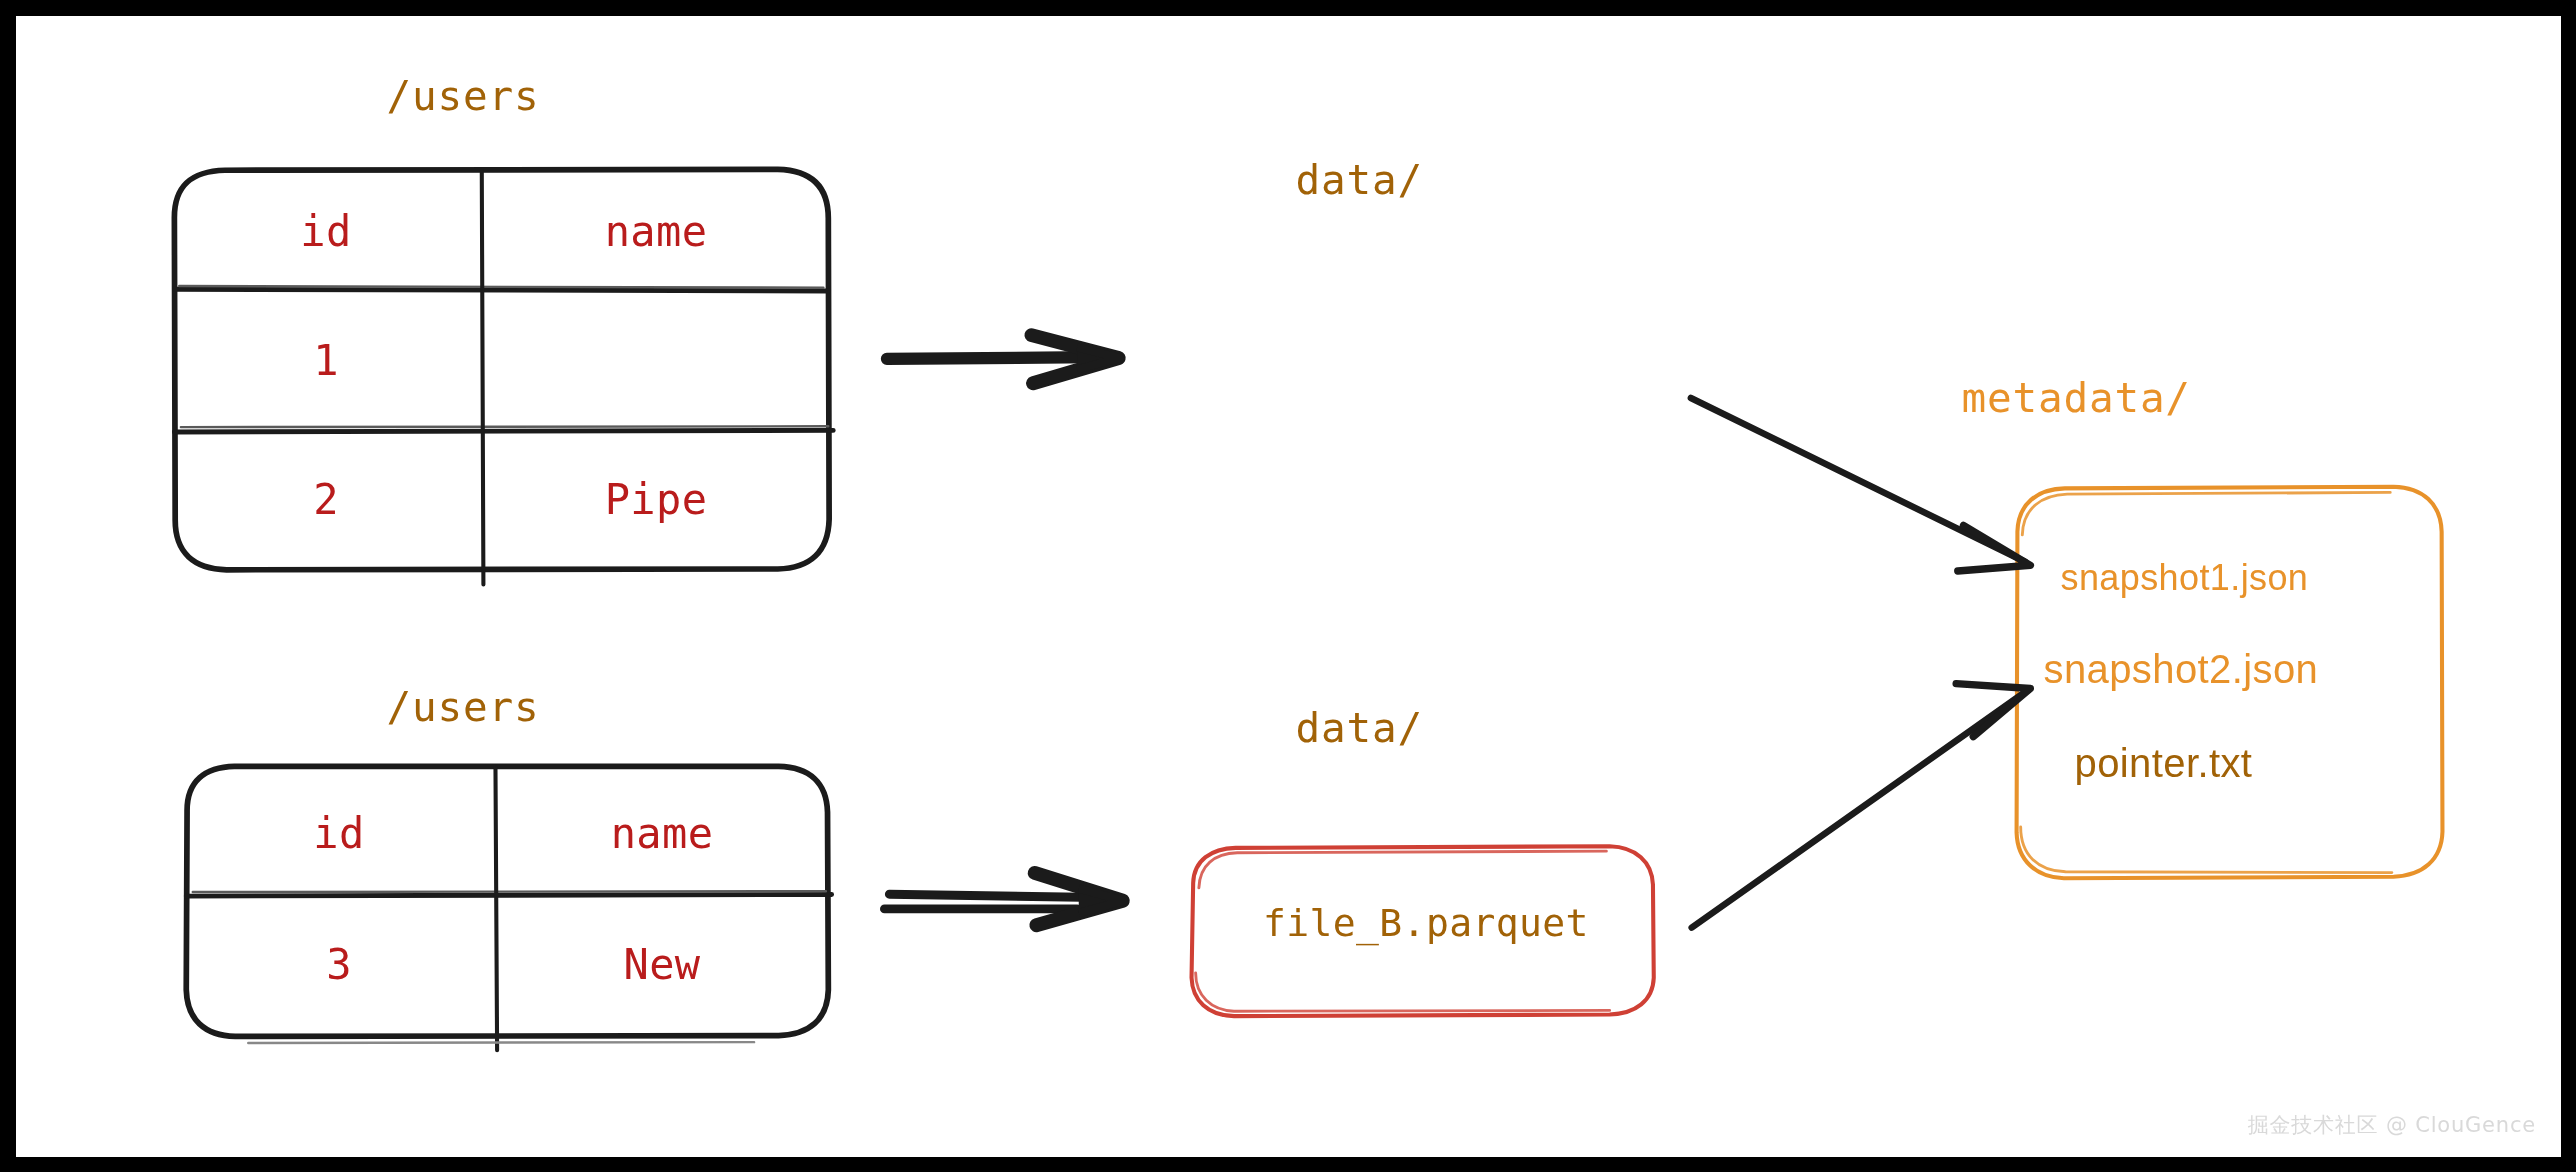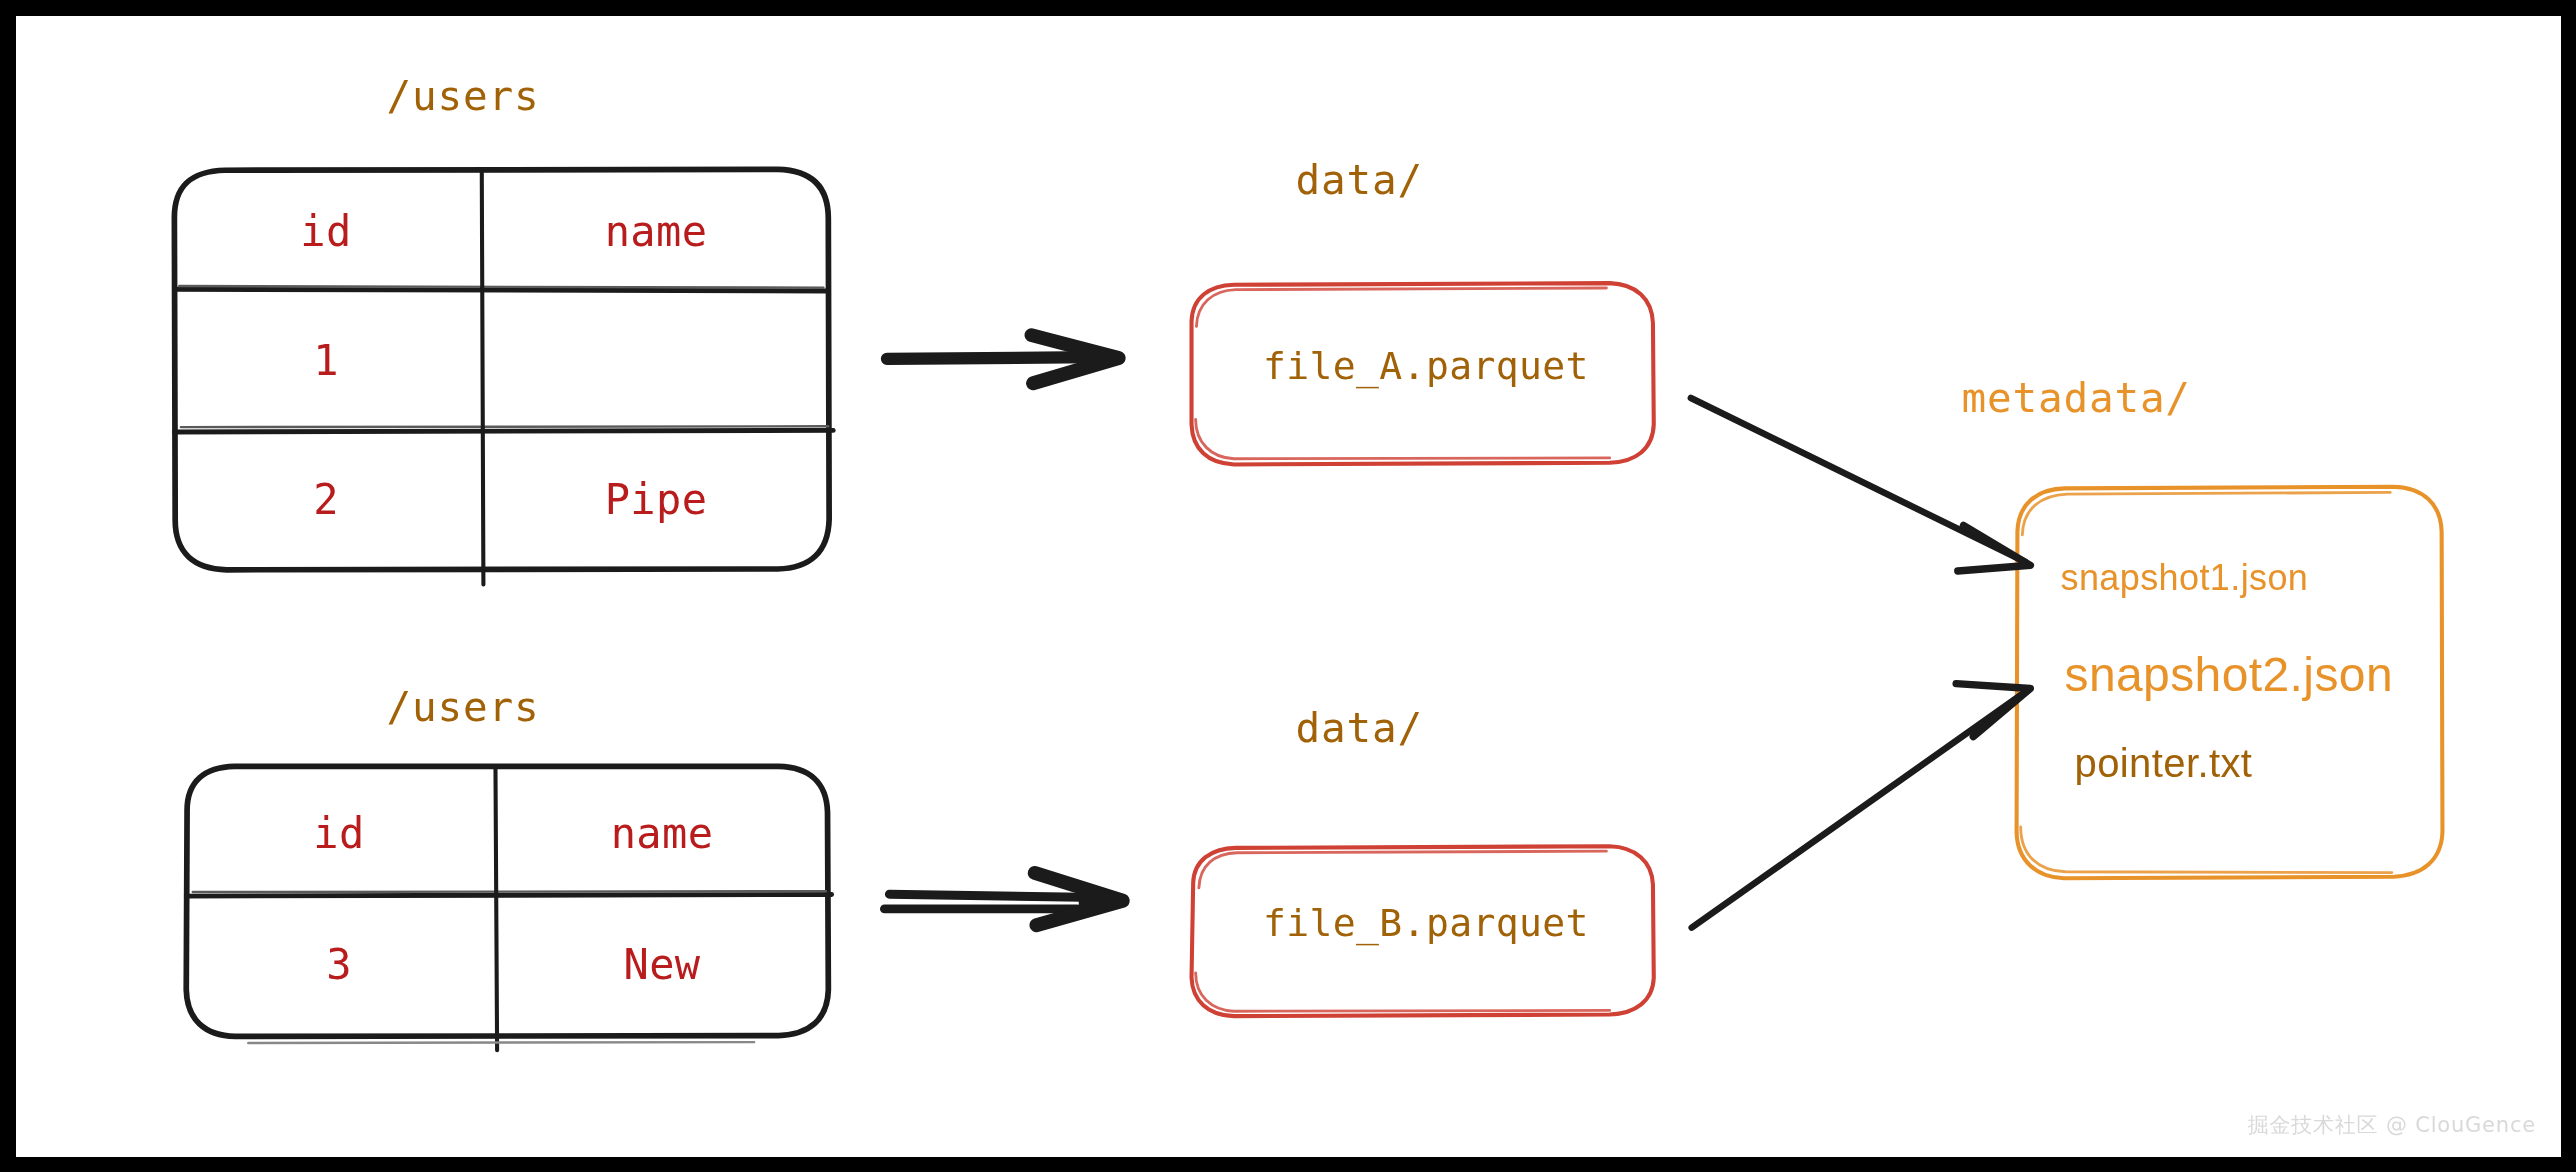--- a/index.html
+++ b/index.html
@@ -174,39 +174,20 @@
 
       <div class="tbl-cell" style="left:0px; top:9.8px; width:313px; height:122px; font-size:42px;">id</div>
       <div class="tbl-cell" style="left:314px; top:9.8px; width:331px; height:122px; font-size:42px;">name</div>
 
       <div class="tbl-cell" style="left:0px; top:133px; width:313px; height:137px; font-size:42px;">3</div>
       <div class="tbl-cell" style="left:314px; top:133px; width:331px; height:137px; font-size:42px;">New</div>
     </div>
 
     <div class="dir-label label-red abs" style="left:1280px; top:140px; font-size:41px;">data/</div>
 
-    <div class="file-box" style="left:1169px; top:263px; width:473px; height:175px;">
-      <svg width="490" height="192" viewBox="0 0 600 235">
-        <path d="M 8 52
-                 C 9 22, 30 8, 60 7
-                 L 520 5
-                 C 552 6, 572 24, 573 54
-                 L 574 178
-                 C 573 208, 552 224, 520 225
-                 L 60 227
-                 C 28 226, 9 208, 8 178
-                 Z" fill="none" stroke="#cf4035" stroke-width="5" stroke-linecap="round" stroke-linejoin="round"></path>
-
-        <path d="M 14 58
-                 C 15 30, 34 14, 62 13
-                 L 516 11" fill="none" stroke="#cf4035" stroke-width="3.5" stroke-linecap="round" opacity="0.8"></path>
-        <path d="M 13 172 C 13 200, 32 219, 60 220 L 520 219" fill="none" stroke="#cf4035" stroke-width="3.5" stroke-linecap="round" opacity="0.8"></path>
-      </svg>
-      <div class="file-text label-red" style="font-size:38px; padding-left:4.9px;">file_A.parquet</div>
-    </div>
 
     <div class="dir-label label-red abs" style="left:1280px; top:688px; font-size:41px;">data/</div>
 
     <div class="file-box" style="left:1169px; top:826px; width:473px; height:163px;">
       <svg width="490" height="180" viewBox="0 0 600 220">
         <path d="M 10 50
                  C 11 22, 32 8, 62 7
                  L 520 5
                  C 552 6, 572 24, 573 52
                  L 574 166
@@ -232,21 +213,21 @@
                  C 529 464, 506 484, 470 485
                  L 66 487
                  C 32 486, 9 465, 8 431
                  Z" fill="none" stroke="#e8922a" stroke-width="5" stroke-linecap="round" stroke-linejoin="round"></path>
         <path d="M 15 66 C 16 34, 38 17, 70 16 L 466 14" fill="none" stroke="#e8922a" stroke-width="3.5" stroke-linecap="round" opacity="0.85"></path>
         <path d="M 13 424 C 13 458, 34 478, 68 479 L 468 480" fill="none" stroke="#e8922a" stroke-width="3.5" stroke-linecap="round" opacity="0.85"></path>
       </svg>
 
       <div class="meta-item label-orange" style="left:51px; top:76px; font-size:36px;">snapshot1.json</div>
 
-      <div class="meta-item label-orange" style="left:55px; top:166px; font-size:48px;">snapshot2.json</div>
+      <div class="meta-item label-orange" style="left:34px; top:166px; font-size:40px;">snapshot2.json</div>
 
       <div class="meta-item label-red" style="left:65px; top:260px; font-size:40px;">pointer.txt</div>
     </div>
 
     <svg id="arrows" viewBox="0 0 3118 1398">
 
       <g>
         <path d="M 1067 420 L 1320 418" fill="none" stroke="#1b1b1b" stroke-width="15" stroke-linecap="round"></path>
         <path d="M 1244 391 L 1351 419 L 1246 450" fill="none" stroke="#1b1b1b" stroke-width="17" stroke-linecap="round" stroke-linejoin="round"></path>
         <path d="M 1300 406 L 1352 419 L 1300 433" fill="#1b1b1b" stroke="#1b1b1b" stroke-width="10" stroke-linejoin="round"></path>

